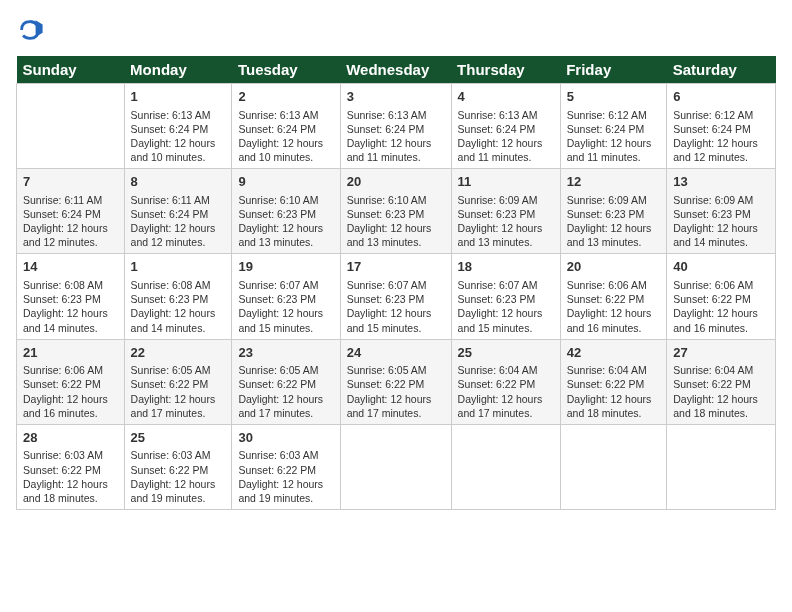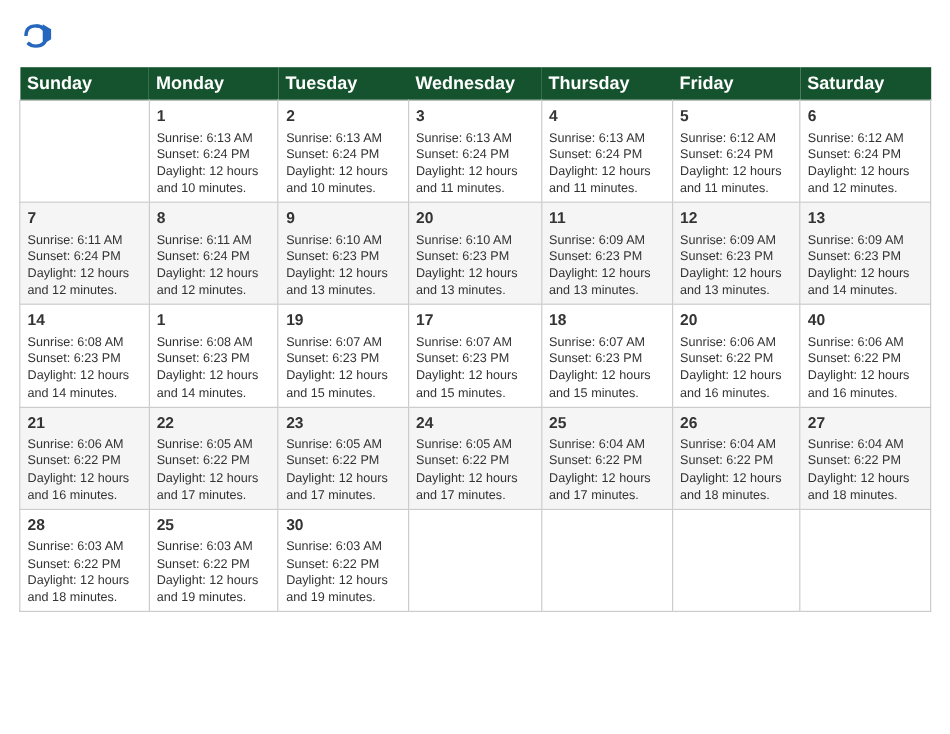--- a/index.html
+++ b/index.html
@@ -269,21 +269,21 @@
           <span style="display: block;">Sunset: 6:22 PM</span>
           <span style="display: block;">Daylight: 12 hours and 17 minutes.</span>
         </td>
         <td>
           <span class="day-num">25</span>
           <span style="display: block;">Sunrise: 6:04 AM</span>
           <span style="display: block;">Sunset: 6:22 PM</span>
           <span style="display: block;">Daylight: 12 hours and 17 minutes.</span>
         </td>
         <td>
-          <span class="day-num">26</span>
+          <span class="day-num">42</span>
           <span style="display: block;">Sunrise: 6:04 AM</span>
           <span style="display: block;">Sunset: 6:22 PM</span>
           <span style="display: block;">Daylight: 12 hours and 18 minutes.</span>
         </td>
         <td>
           <span class="day-num">27</span>
           <span style="display: block;">Sunrise: 6:04 AM</span>
           <span style="display: block;">Sunset: 6:22 PM</span>
           <span style="display: block;">Daylight: 12 hours and 18 minutes.</span>
         </td>

